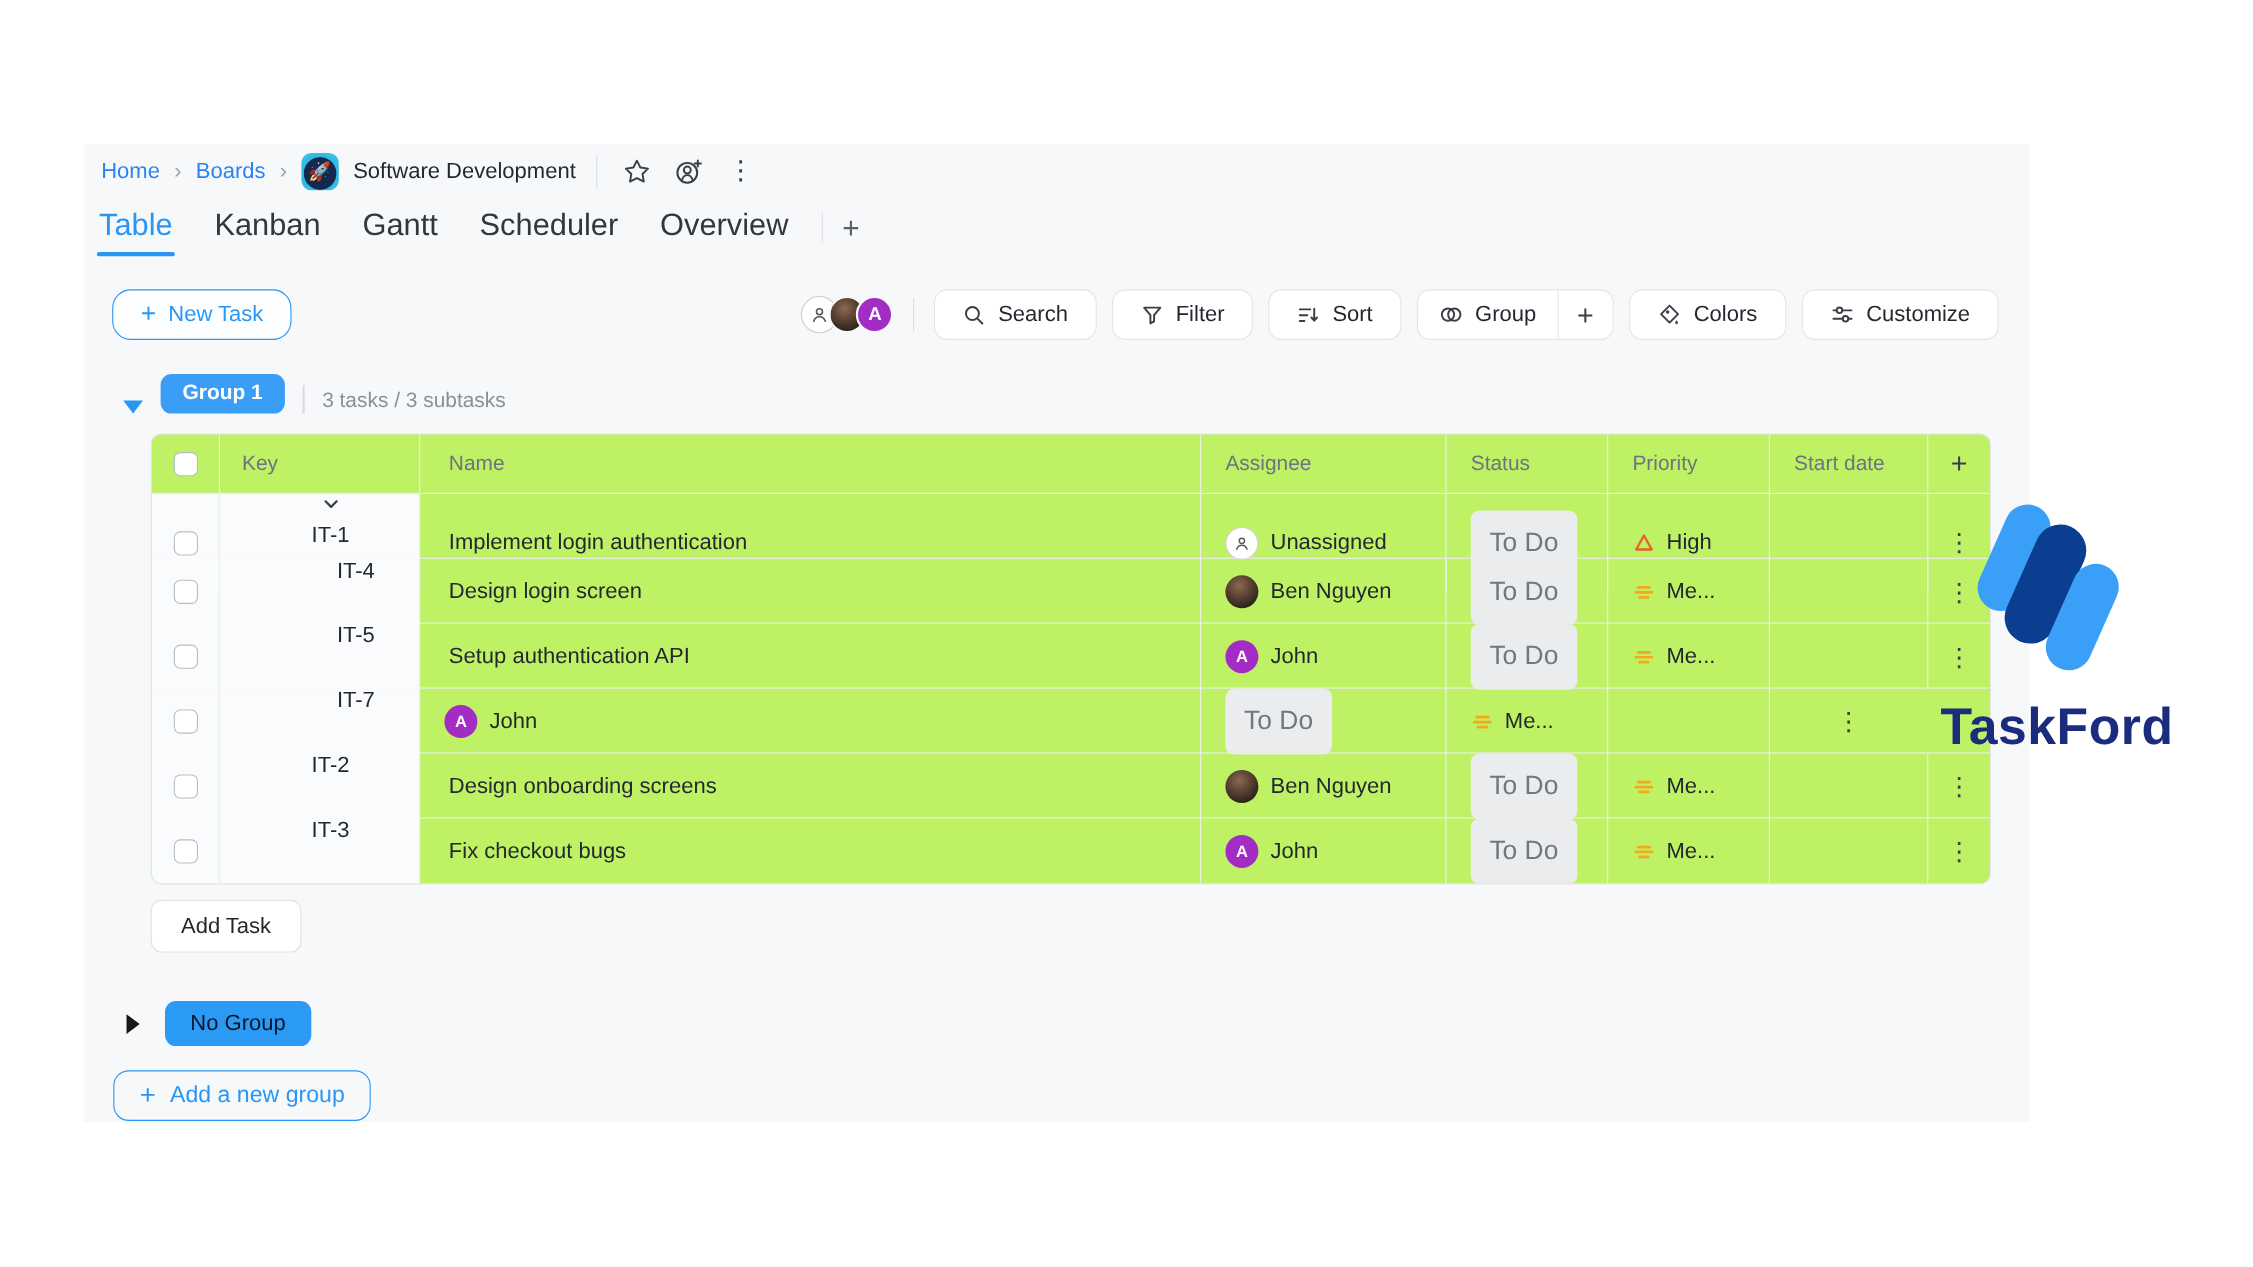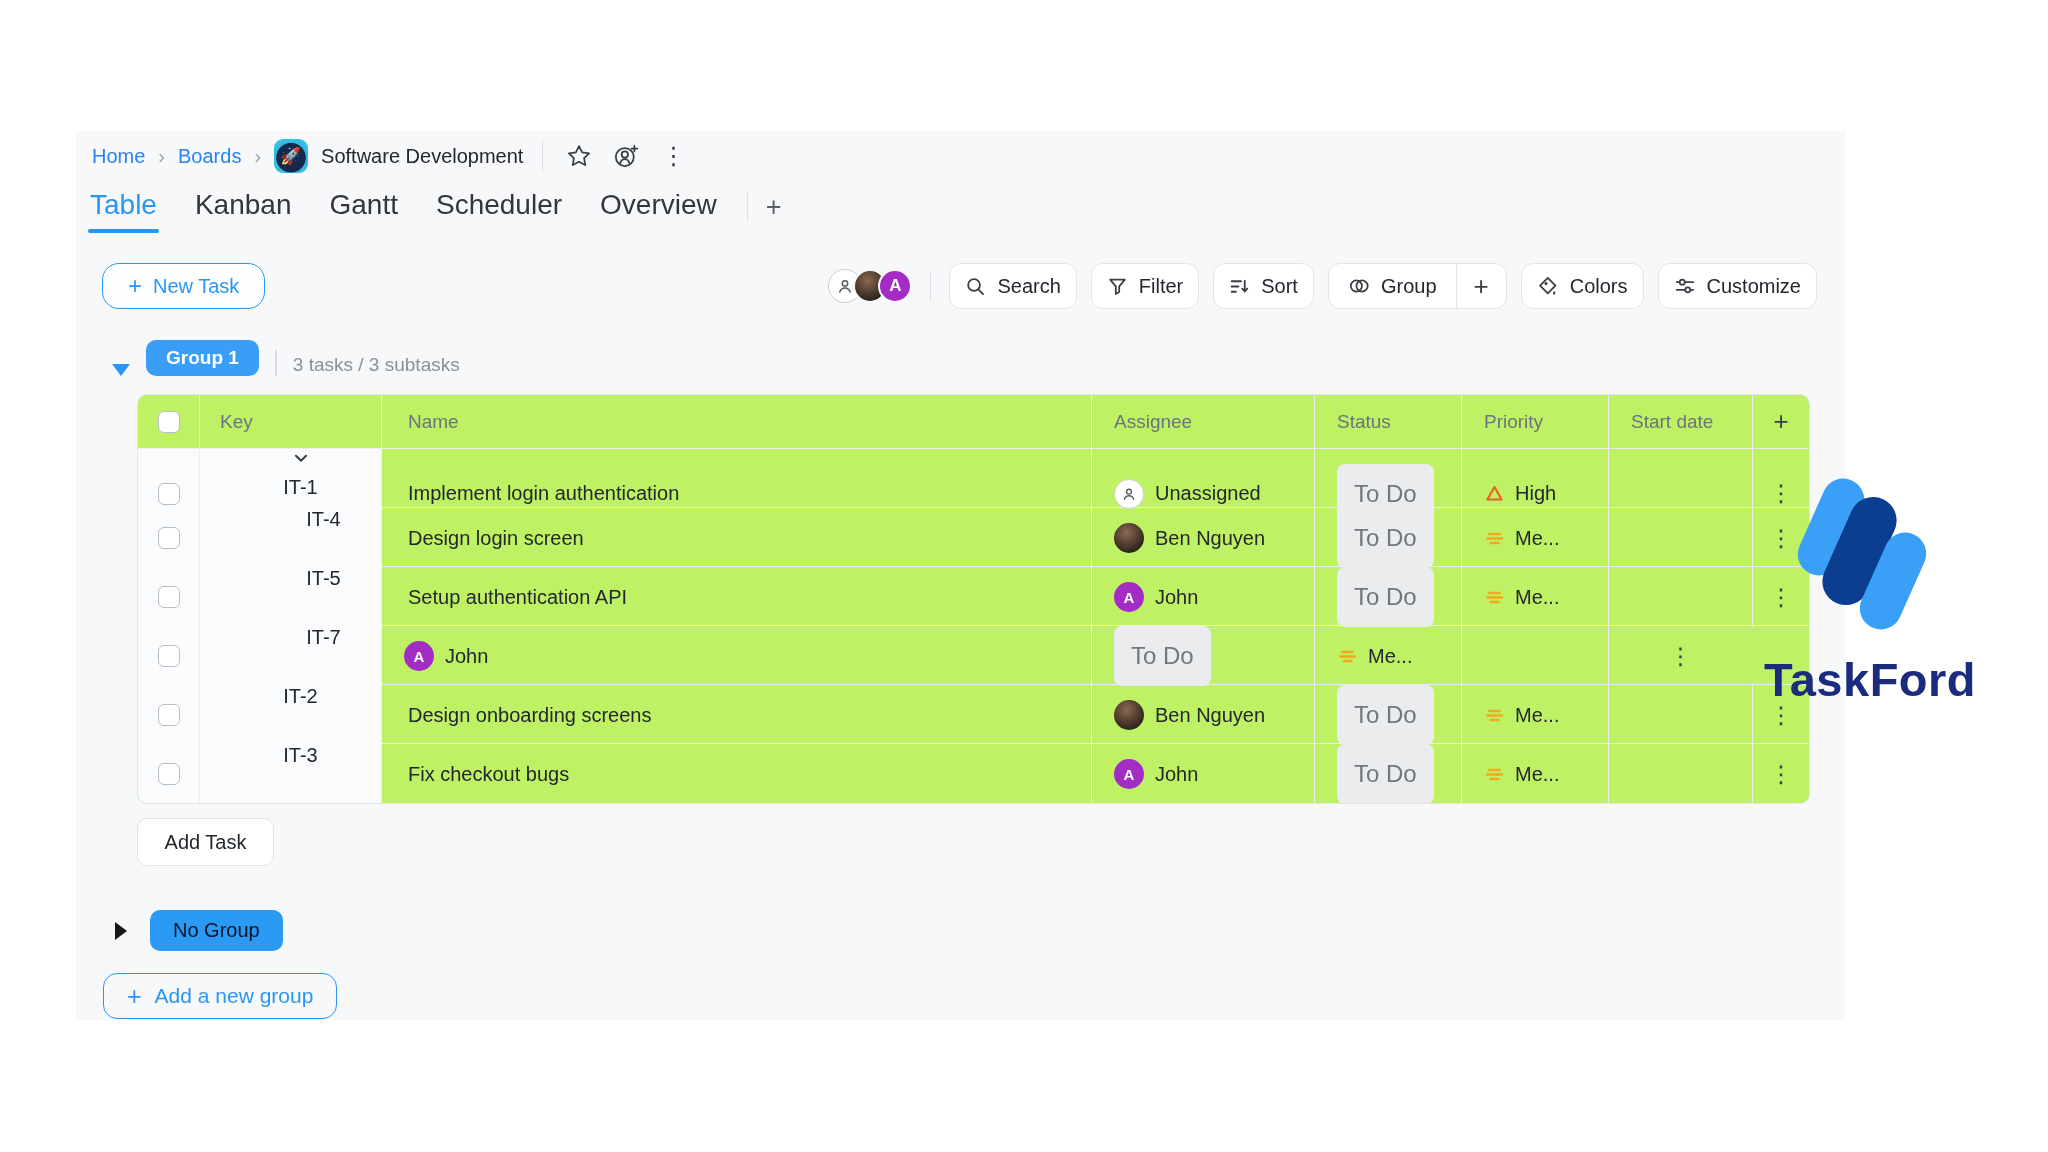--- a/index.html
+++ b/index.html
@@ -45,21 +45,21 @@
   .avatar-stack { display:flex; align-items:center; }
   .avatar { width:34px; height:34px; border-radius:50%; display:flex; align-items:center;
             justify-content:center; flex:0 0 auto; }
   .avatar + .avatar { margin-left:-9px; }
   .avatar.outline { background:#fff; border:1.5px solid #c9cdd3; color:#565b63; }
   .avatar.photo { background: radial-gradient(circle at 42% 32%, #8a6a52 0%, #5b4434 38%, #31261d 72%, #1c150e 100%);
                   border:2px solid #f7f8fa; }
   .avatar.letter { background:#a32cc4; color:#fff; font-size:17px; font-weight:700;
                    border:2px solid #f7f8fa; }
   .tb-divider { width:1px; height:30px; background:#d9dce1; margin:0 4px; }
-  .tb-btn { height:46px; display:flex; align-items:center; gap:11px; padding:0 15px;
+  .tb-btn { height:46px; display:flex; align-items:center; gap:11px; padding:0 25px;
             background:#fff; border:1px solid #e3e5e9; border-radius:12px;
             font-size:20px; color:#23272e; cursor:pointer; }
   .tb-btn svg { flex:0 0 auto; }
   .split-btn { height:46px; display:flex; align-items:stretch; background:#fff;
                border:1px solid #e3e5e9; border-radius:12px; overflow:hidden; }
   .split-main { display:flex; align-items:center; gap:11px; padding:0 19px; font-size:20px;
                 color:#23272e; cursor:pointer; background:none; border:none; }
   .split-sep { width:1px; background:#e3e5e9; }
   .split-add { display:flex; align-items:center; padding:0 17px; font-size:26px; font-weight:300;
                color:#3a3f46; cursor:pointer; background:none; border:none; line-height:1; }
@@ -115,21 +115,21 @@
   .tri-right { width:0; height:0; border-top:9px solid transparent; border-bottom:9px solid transparent;
                border-left:12px solid #17181a; cursor:pointer; }
   .nogroup-pill { background:#2a9af5; color:#0d1526; font-size:20px; font-weight:500;
                   padding:9px 23px; border-radius:10px; cursor:pointer; }
   .add-group-btn { margin:22px 0 0 27px; height:46px; display:inline-flex; align-items:center; gap:13px;
                    padding:0 23px; background:transparent; border:1.5px solid #2996f5; border-radius:14px;
                    color:#2996f5; font-size:21px; cursor:pointer; font-family:inherit; }
   .add-group-plus { font-size:25px; font-weight:300; line-height:1; }
 
   
-  .logo { position:absolute; left:1758px; top:470px; width:280px; height:245px; z-index:5; }
+  .logo { position:absolute; left:1758px; top:450px; width:280px; height:245px; z-index:5; }
   .leaf { position:absolute; border-radius:26px; transform:rotate(24deg); }
   .leaf.l1 { left:52px; top:6px;  width:42px; height:102px; background:#3aa0f7; }
   .leaf.l2 { left:78px; top:24px; width:47px; height:114px; background:#0b3d91; }
   .leaf.l3 { left:114px; top:60px; width:42px; height:102px; background:#3aa0f7; }
   .logo-text { position:absolute; left:6px; top:182px; font-size:47px; font-weight:700;
                color:#1b2b7d; letter-spacing:0.5px; }
 
   svg { display:block; }
 </style>
 </head>

